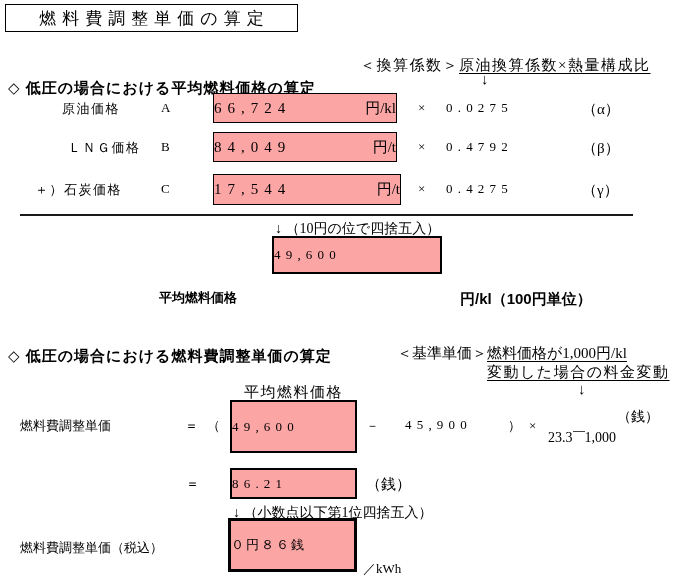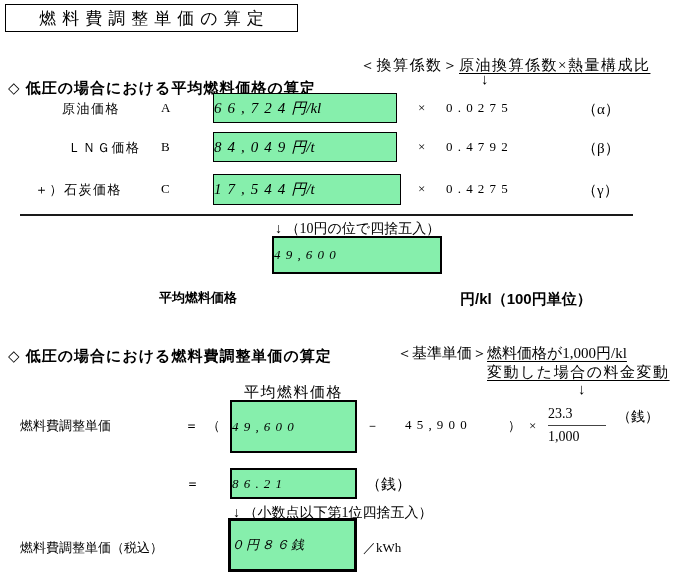--- a/index.html
+++ b/index.html
@@ -2,31 +2,31 @@
 <html><head>
 <meta charset="utf-8">
 <style>
   html,body{margin:0;padding:0;background:#fff;}
   .page{position:relative;width:680px;height:578px;background:#ffffff;color:#000;
         font-family:"Liberation Serif","DejaVu Serif",serif;overflow:hidden;}
   .abs{position:absolute;white-space:nowrap;}
   .gothic{font-family:"Liberation Sans","DejaVu Sans",sans-serif;font-weight:700;margin-top:40px;}
   .u{text-decoration:underline;text-underline-offset:3px;}
   .num{letter-spacing:.4em;}
-  .box{position:absolute;border:1.5px solid #000;background:#86efac;display:flex;
-       align-items:center;justify-content:flex-start;box-sizing:border-box;font-style:italic;}
+  .box{position:absolute;border:1.5px solid #000;background:#fca5a5;display:flex;
+       align-items:center;justify-content:space-between;box-sizing:border-box;}
   .b-med{border-width:2px;}
   .b-thick{border-width:2.5px;}
   .b-xthick{border-width:3px;}
   .ralign{text-align:right;}
   .titlebox{position:absolute;left:5px;top:4px;width:293px;height:28px;border:1.6px solid #000;
             box-sizing:border-box;display:flex;align-items:center;justify-content:center;
             font-size:17px;letter-spacing:6px;padding-left:6px;}
   .hline{position:absolute;border-top:2.5px solid #1a1a1a;height:0;}
-  .frac{position:absolute;display:flex;flex-direction:column;align-items:flex-start;font-size:14px;line-height:1.3;}
+  .frac{position:absolute;display:flex;align-items:flex-start;font-size:14px;line-height:1.3;margin-top:24px;}
   .frac .bar{width:58px;border-top:1.4px solid #444;margin:2px 0 2px 0;}
   .fs14{font-size:14px;}.fs15{font-size:15px;}.fs16{font-size:13px;}
 </style>
 </head>
 <body>
 
 <div class="page">
 
   <div class="titlebox">
     <span>燃料費調整単価の算定</span>
@@ -109,15 +109,15 @@
     <span class="num">86.21</span>
   </div>
   <div class="abs fs15" style="left:366px;top:475px;">（銭）</div>
 
   <div class="abs fs14" style="left:233px;top:504px;">↓ （小数点以下第1位四捨五入）</div>
 
   <div class="abs fs16" style="left:20px;top:539px;">燃料費調整単価（税込）</div>
   <div class="box b-xthick fs16" style="left:228px;top:518px;width:129px;height:54px;">
     <span style="letter-spacing:2px;">０円８６銭</span>
   </div>
-  <div class="abs fs16" style="left:363px;top:539px;">／kWh</div>
+  <div class="abs fs16" style="left:363px;top:560px;">／kWh</div>
 
 </div>
 
 </body></html>

